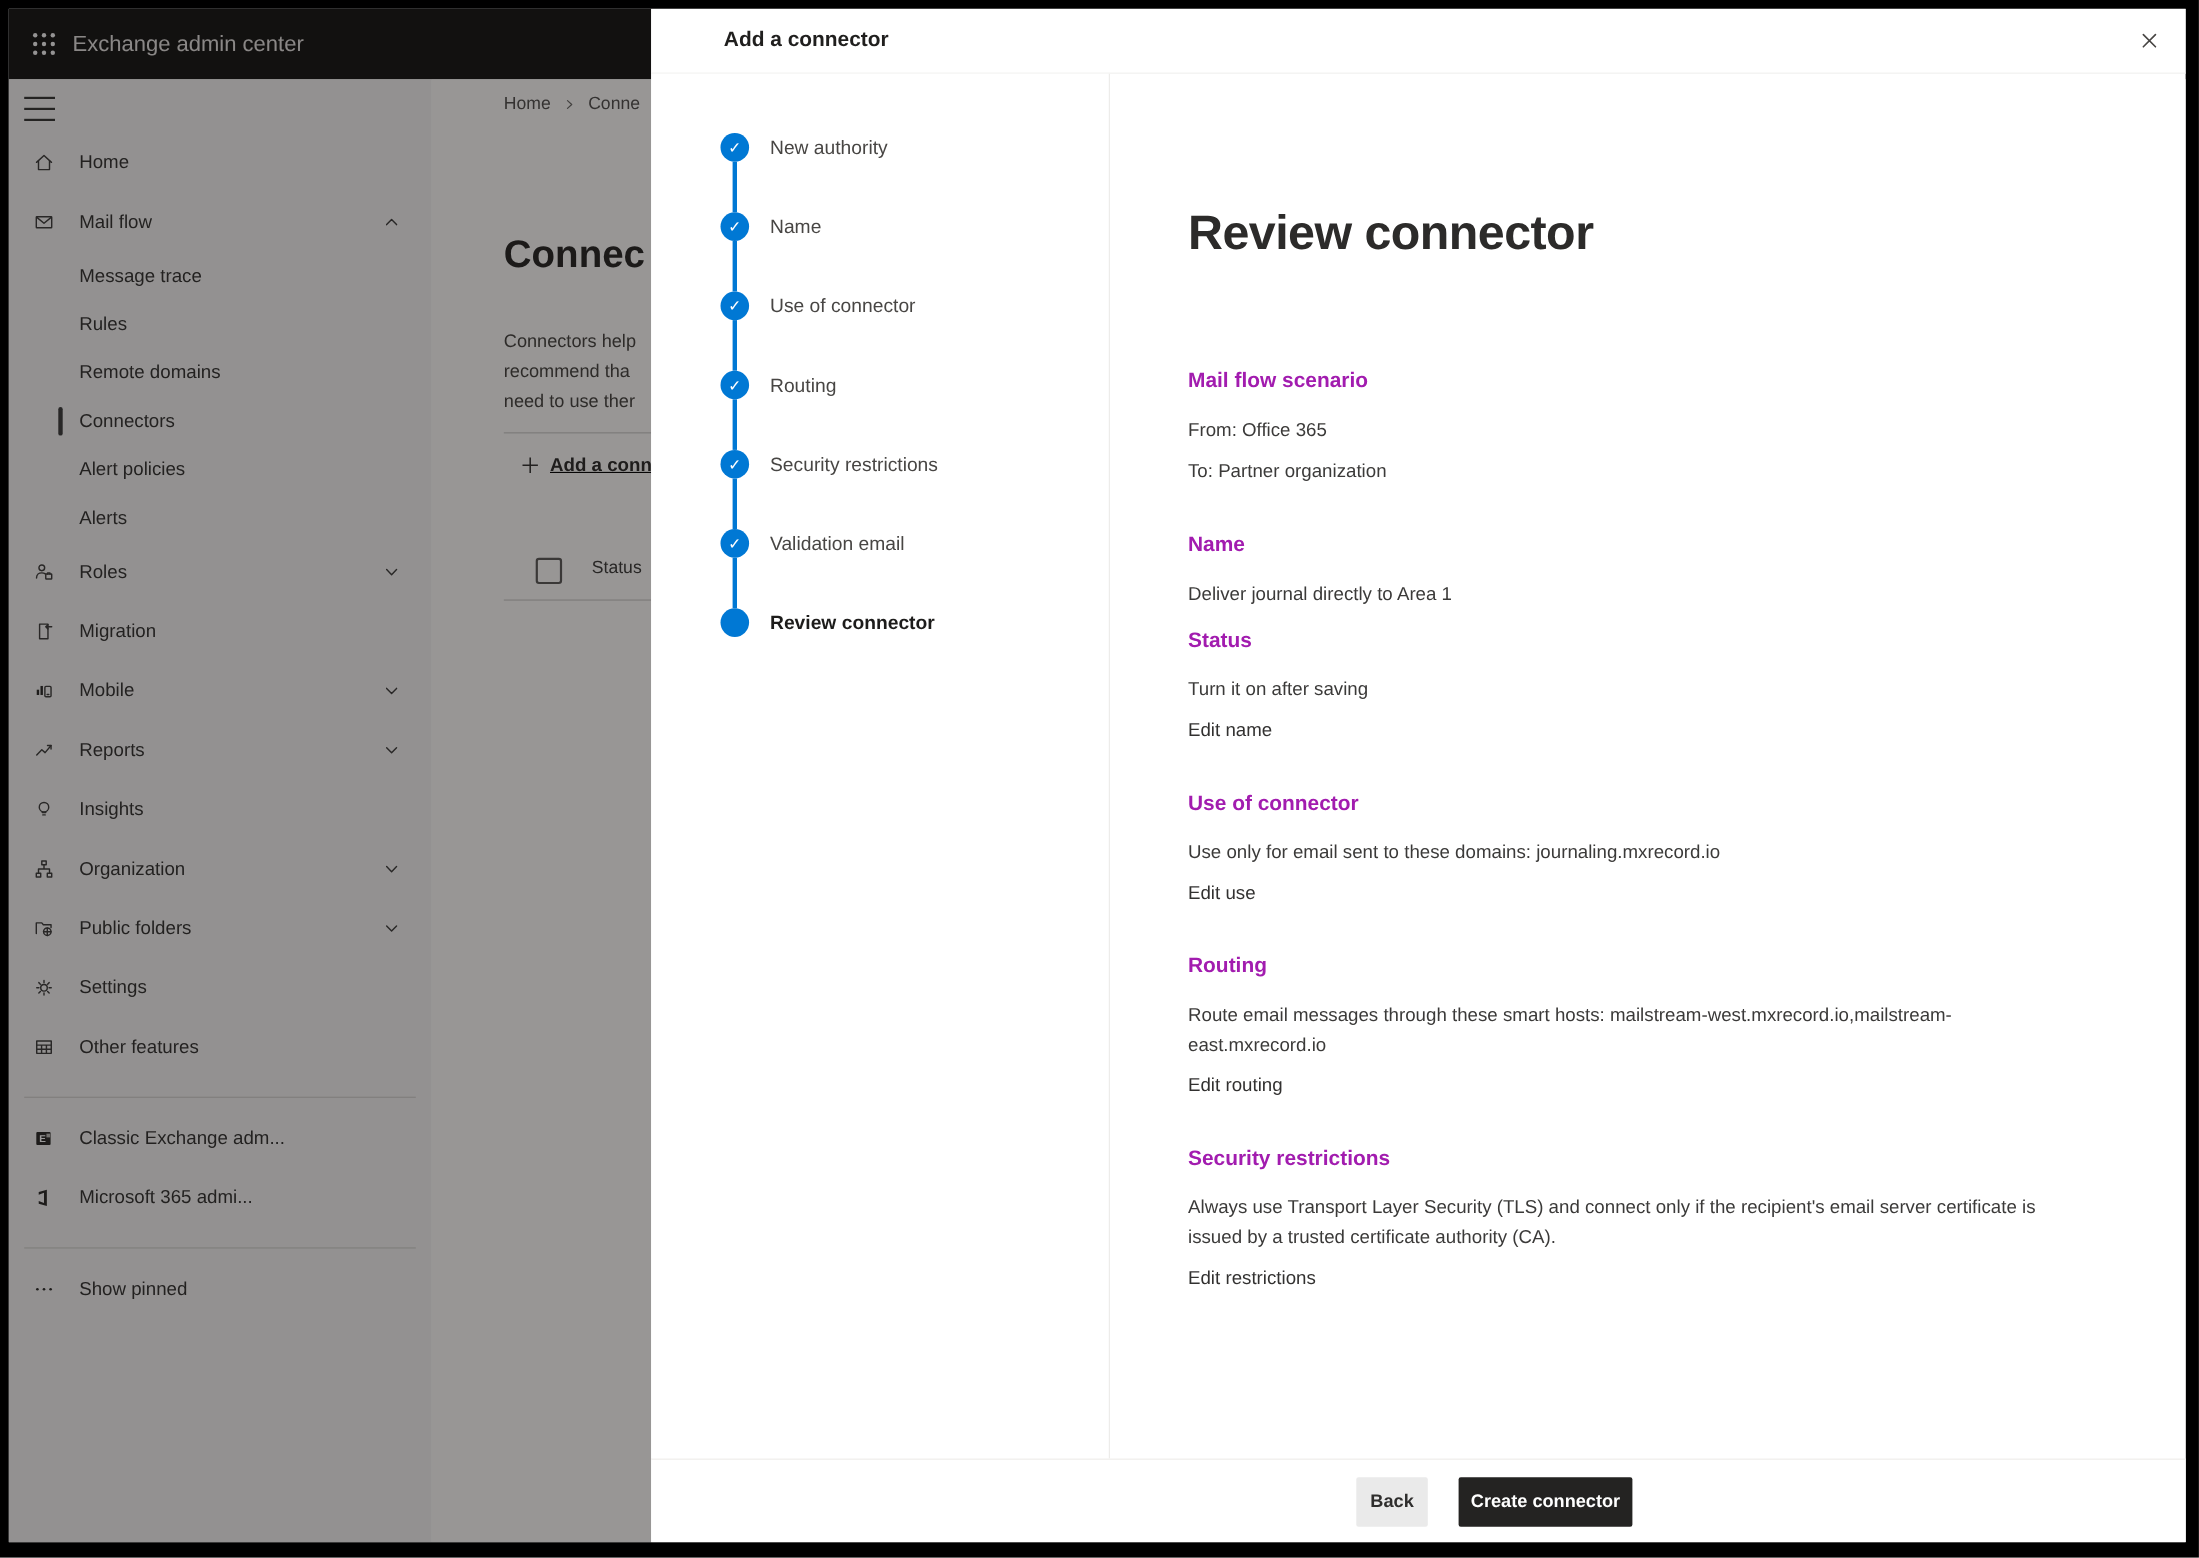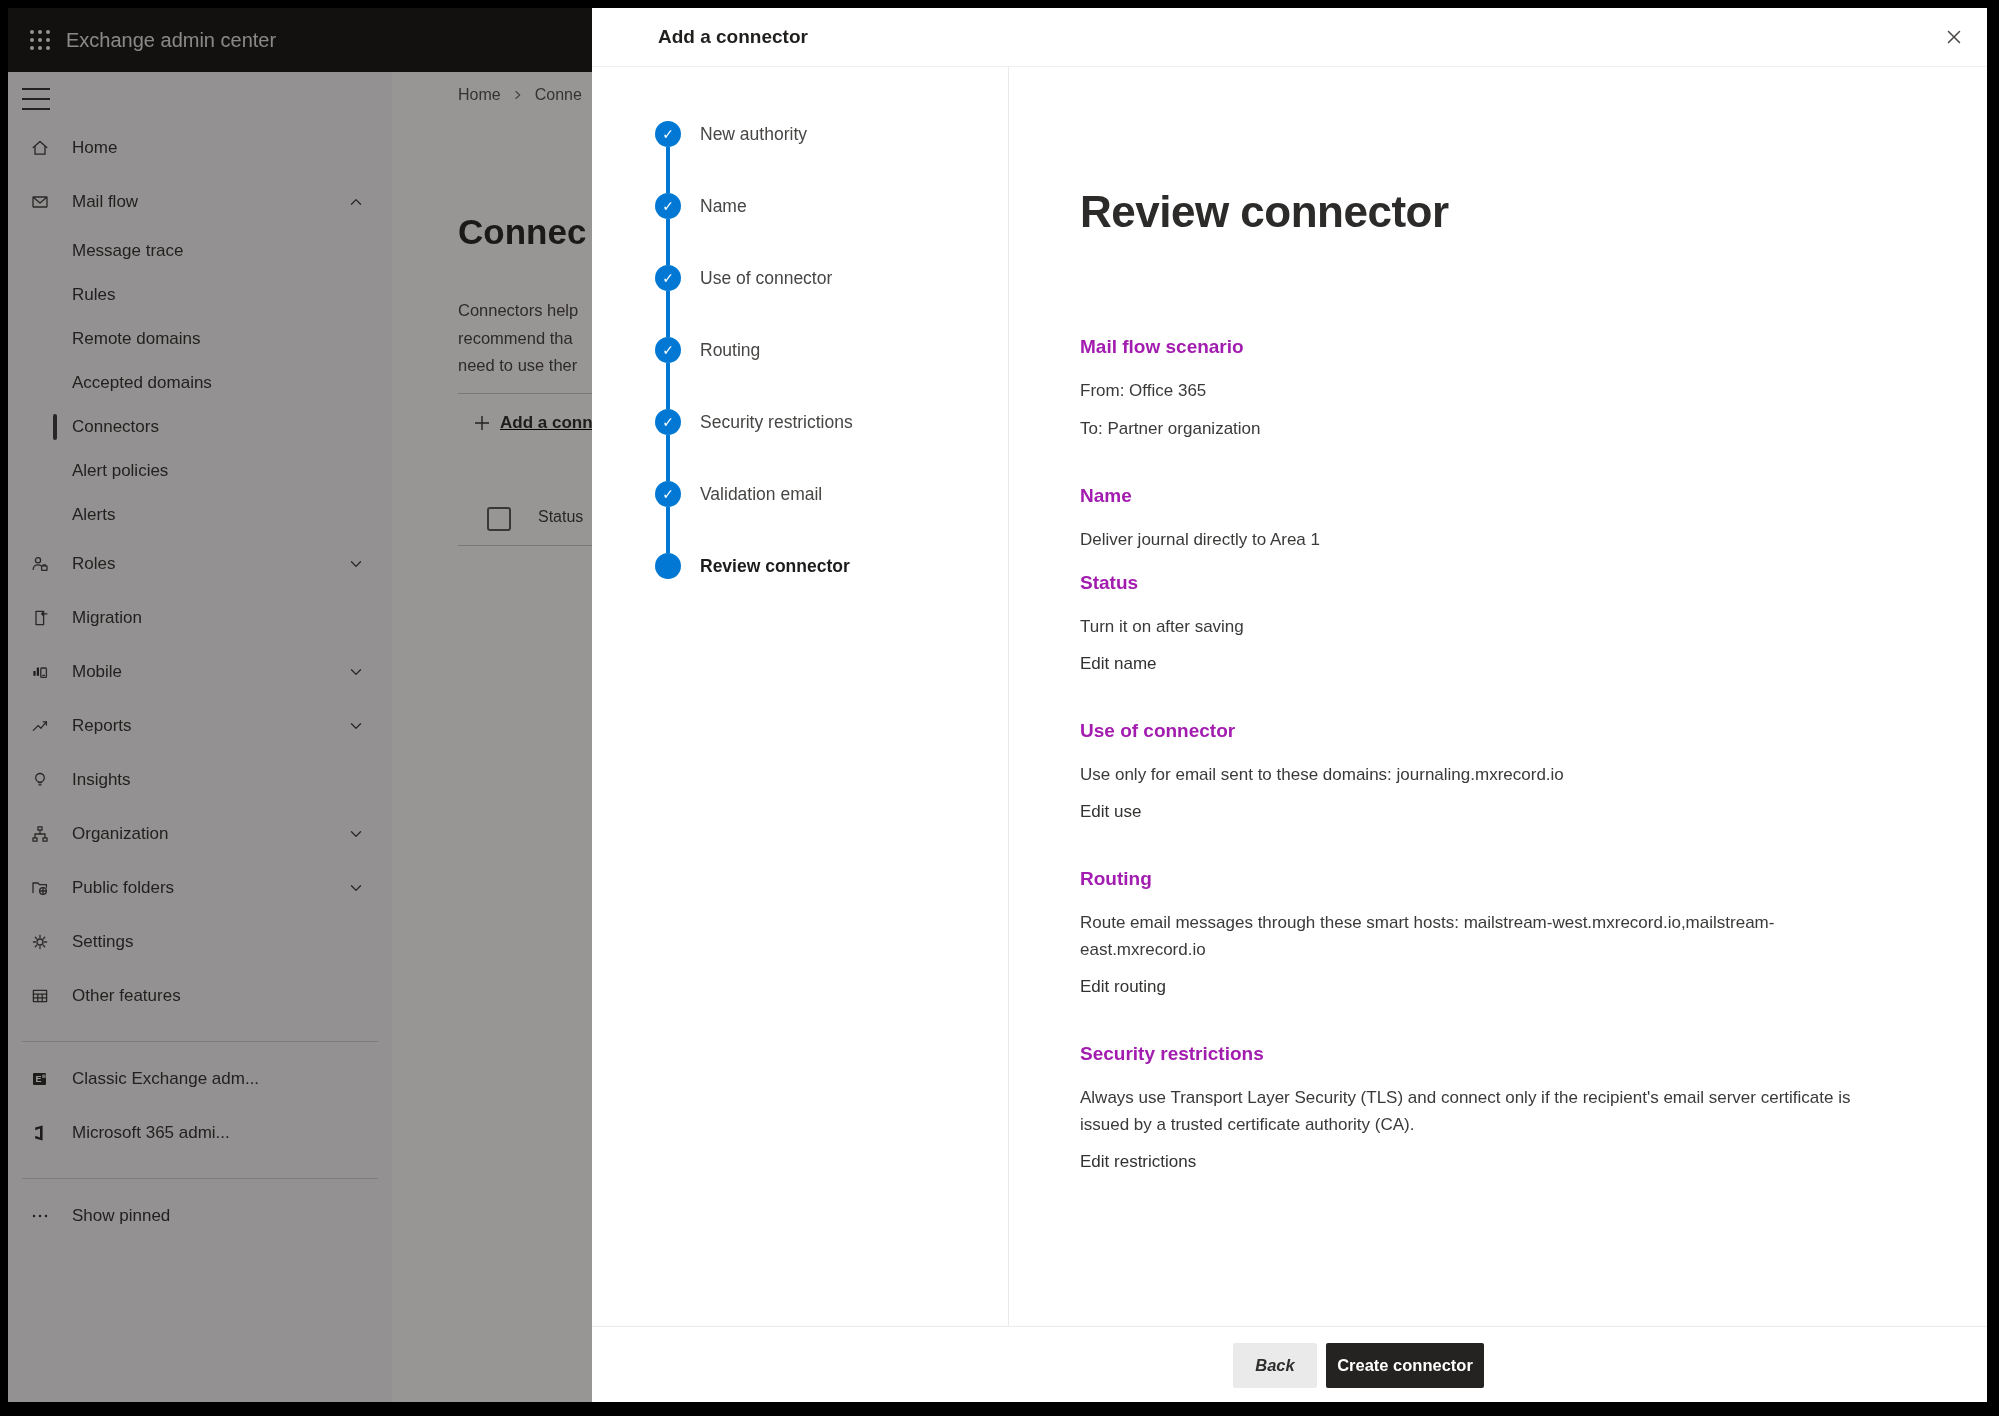--- a/index.html
+++ b/index.html
@@ -73,21 +73,21 @@
   .rsection:first-of-type{margin-top:97px;}
   .blk-h{font-size:19px;line-height:24px;font-weight:700;color:#a21caf;margin-top:18px;}
   .rsection .blk-h:first-child{margin-top:0;}
   .blk-p{font-size:17px;line-height:27px;color:#3b3a39;margin-top:18px;}
   .blk-p + .blk-p{margin-top:11px;}
   .blk-link{font-size:17px;line-height:27px;color:#323130;margin-top:10px;cursor:pointer;width:max-content;}
 
   
   .modal-footer{position:absolute;left:0;bottom:0;right:0;height:75px;background:#fff;border-top:1px solid #edebe9;}
   .btn{position:absolute;top:16px;height:45px;border:none;border-radius:2px;font-family:inherit;font-size:16.5px;font-weight:700;cursor:pointer;display:flex;align-items:center;justify-content:center;}
-  .btn-back{left:641px;width:84px;background:#eaeaea;color:#2f2e2d;font-style:italic;}
+  .btn-back{left:641px;width:65px;background:#eaeaea;color:#2f2e2d;}
   .btn-create{left:734px;width:158px;background:#242322;color:#fff;}
 </style>
 </head>
 <body>
 
 <div class="frame">
 
   <div class="topbar">
     <div class="app-launcher">
       <div class="dots">
@@ -130,23 +130,20 @@
             </svg></span>
         </div>
         <div class="nav-item sub">
           <span class="lbl">Message trace</span>
         </div>
         <div class="nav-item sub">
           <span class="lbl">Rules</span>
         </div>
         <div class="nav-item sub">
           <span class="lbl">Remote domains</span>
-        </div>
-        <div class="nav-item sub">
-          <span class="lbl">Accepted domains</span>
         </div>
         <div class="nav-item sub">
           <span class="sel-bar"></span>
           <span class="lbl">Connectors</span>
         </div>
         <div class="nav-item sub">
           <span class="lbl">Alert policies</span>
         </div>
         <div class="nav-item sub">
           <span class="lbl">Alerts</span>

